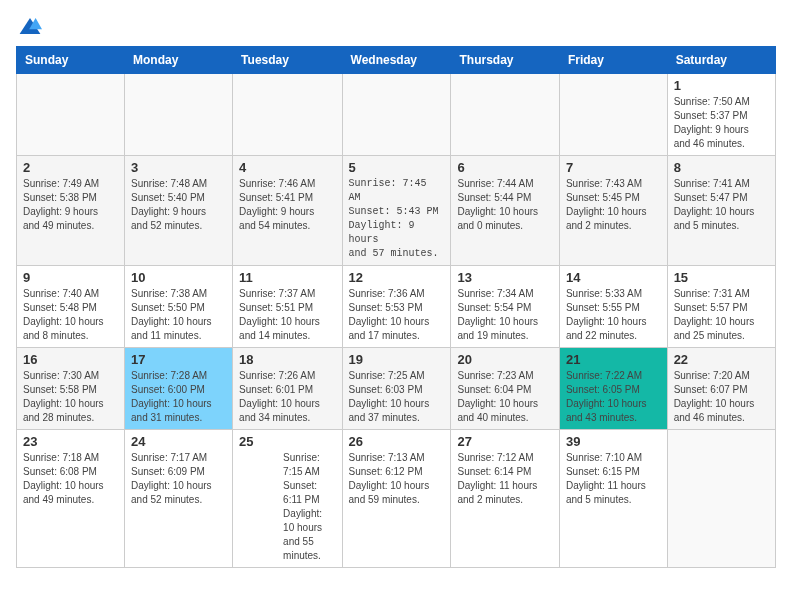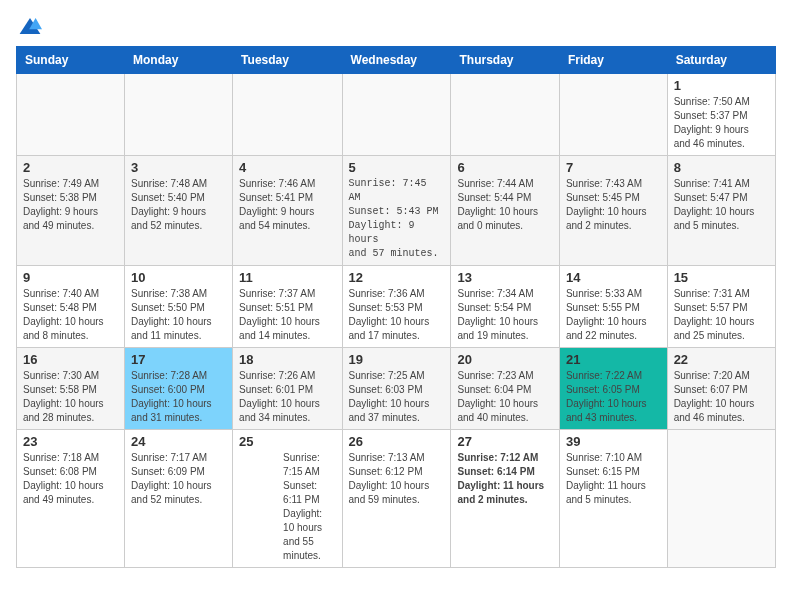--- a/index.html
+++ b/index.html
@@ -316,21 +316,21 @@
         </td>
         <td>
           <div class="day-number">26</div>
           <div class="day-info" style="white-space: pre-line;">Sunrise: 7:13 AM
 Sunset: 6:12 PM
 Daylight: 10 hours
 and 59 minutes.</div>
         </td>
         <td>
           <div class="day-number">27</div>
-          <div class="day-info" style="white-space: pre-line; font-weight: bold;">Sunrise: 7:12 AM
+          <div class="day-info" style="white-space: pre-line;">Sunrise: 7:12 AM
 Sunset: 6:14 PM
 Daylight: 11 hours
 and 2 minutes.</div>
         </td>
         <td>
           <div class="day-number">39</div>
           <div class="day-info" style="white-space: pre-line;">Sunrise: 7:10 AM
 Sunset: 6:15 PM
 Daylight: 11 hours
 and 5 minutes.</div>

